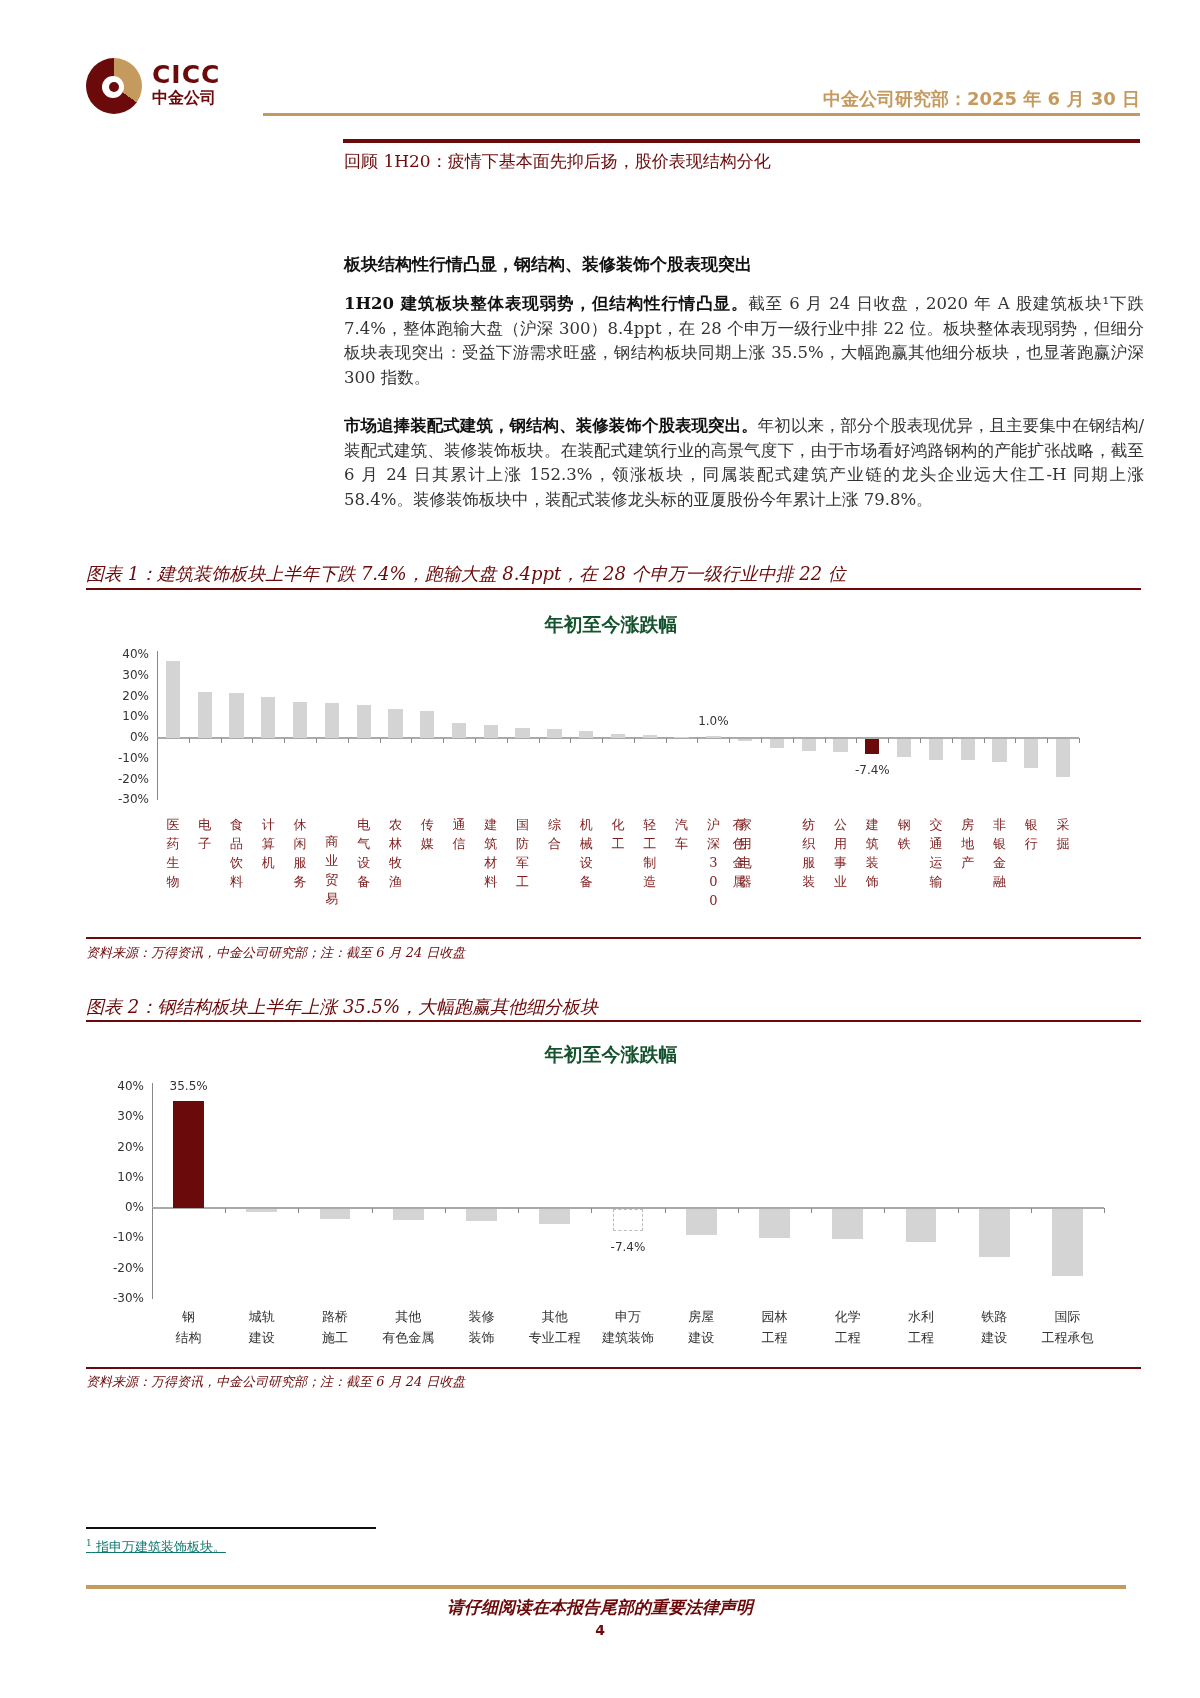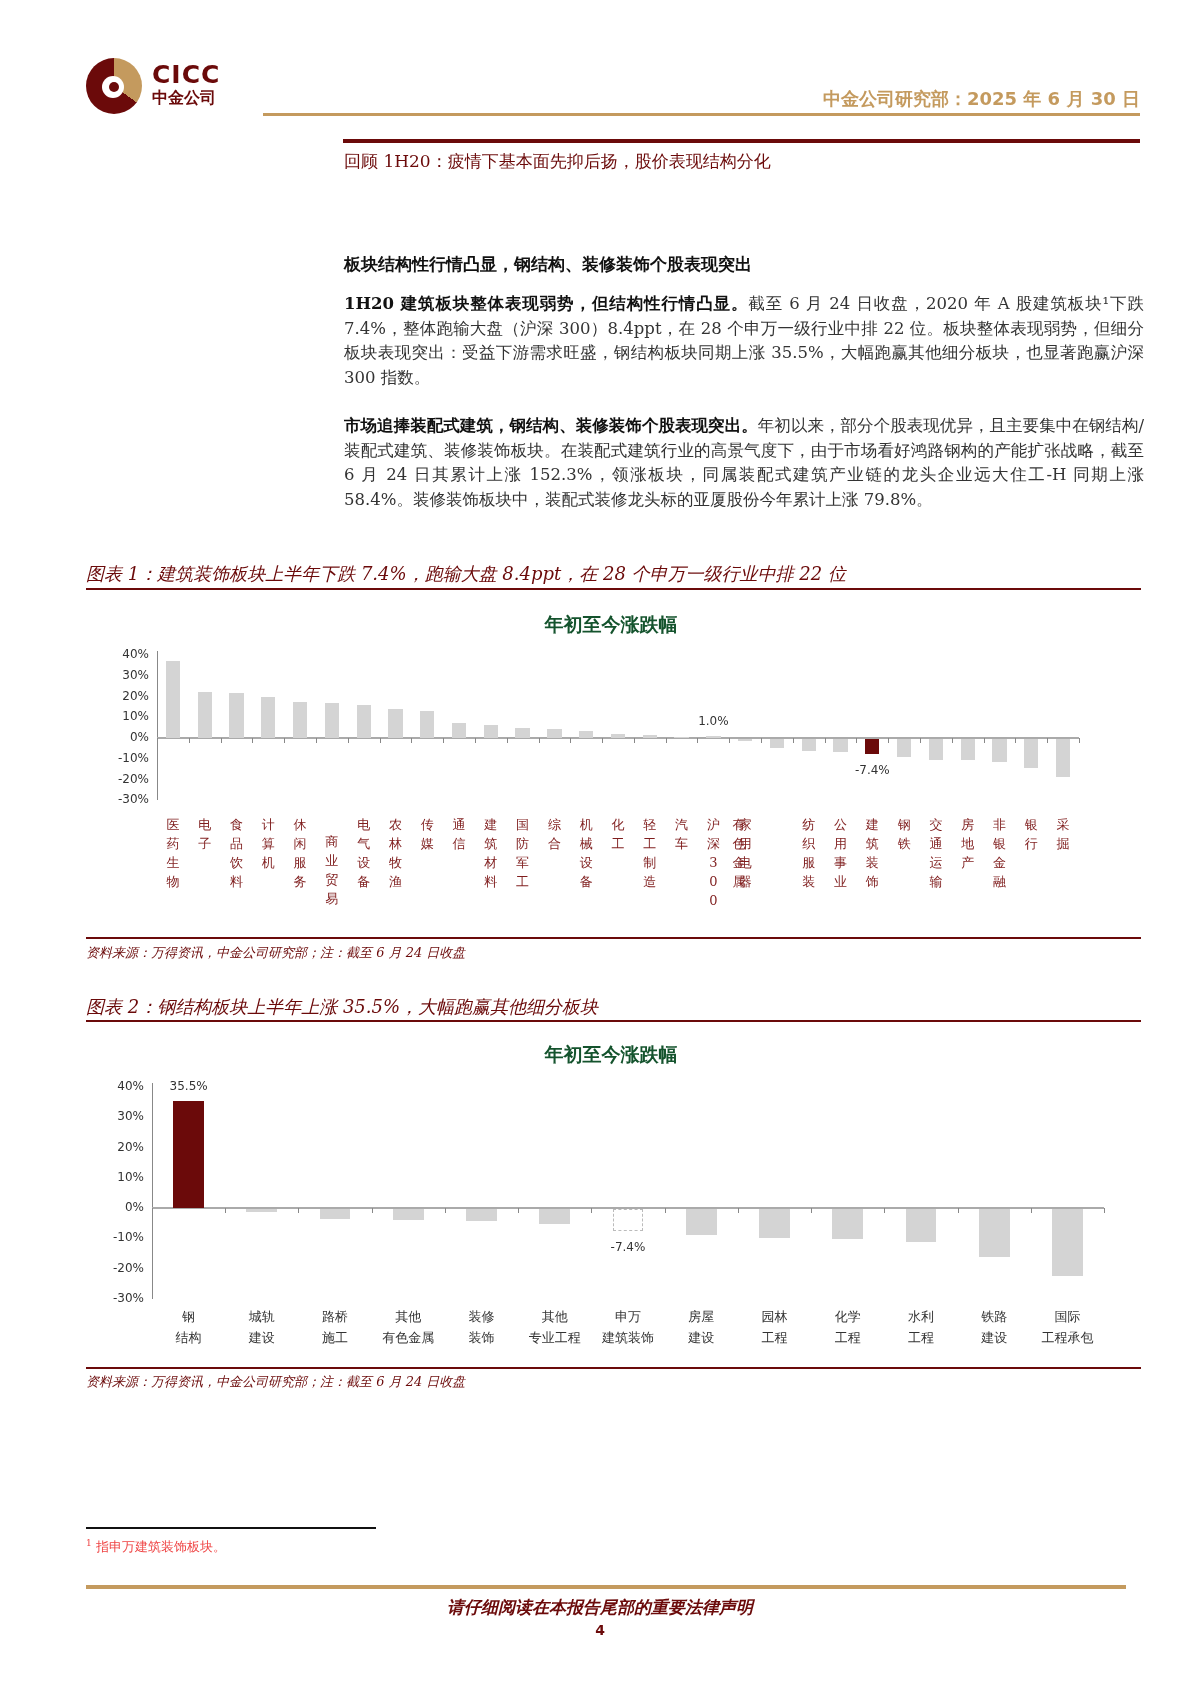--- a/index.html
+++ b/index.html
@@ -32,21 +32,21 @@
   .axis-h { position: absolute; height: 2px; background: #aaa; }
   .tick { position: absolute; width: 1px; height: 5px; background: #888; }
   .bar { position: absolute; background: #d4d4d4; }
   .bar.hl { background: #6b0a0a; }
   .bar.dashed { background: transparent; border: 1.5px dashed #bbb; }
   .xlabel-v { position: absolute; font-size: 13px; line-height: 19px; color: #7f1d1d; width: 16px; text-align: center; word-break: break-all; }
   .xlabel-h { position: absolute; font-size: 13px; line-height: 21px; color: #333; text-align: center; width: 90px; }
   .dlabel { position: absolute; font-family: "DejaVu Sans", sans-serif; font-size: 12px; color: #333; width: 60px; text-align: center; }
   
   .fn-rule { left: 86px; top: 1527px; width: 290px; height: 1.5px; background: #111; }
-  .footnote { left: 86px; top: 1538px; font-size: 13px; color: #ef4444; }
+  .footnote { left: 86px; top: 1538px; font-size: 13px; color: #0f766e; text-decoration: underline; }
   .footnote sup { font-size: 9px; }
   .foot-rule { left: 86px; top: 1585px; width: 1040px; height: 4px; background: #c49a5e; }
   .foot-text { left: 0; width: 1200px; top: 1596px; text-align: center; font-size: 17px; font-weight: bold; font-style: italic; color: #6b0a0a; }
   .page-num { left: 0; width: 1200px; top: 1622px; text-align: center; font-size: 14px; font-weight: bold; color: #6b0a0a; font-family: "DejaVu Sans", sans-serif; }
 </style>
 </head>
 <body>
 
 <div class="abs logo">
   <div class="logo-mark"></div>

